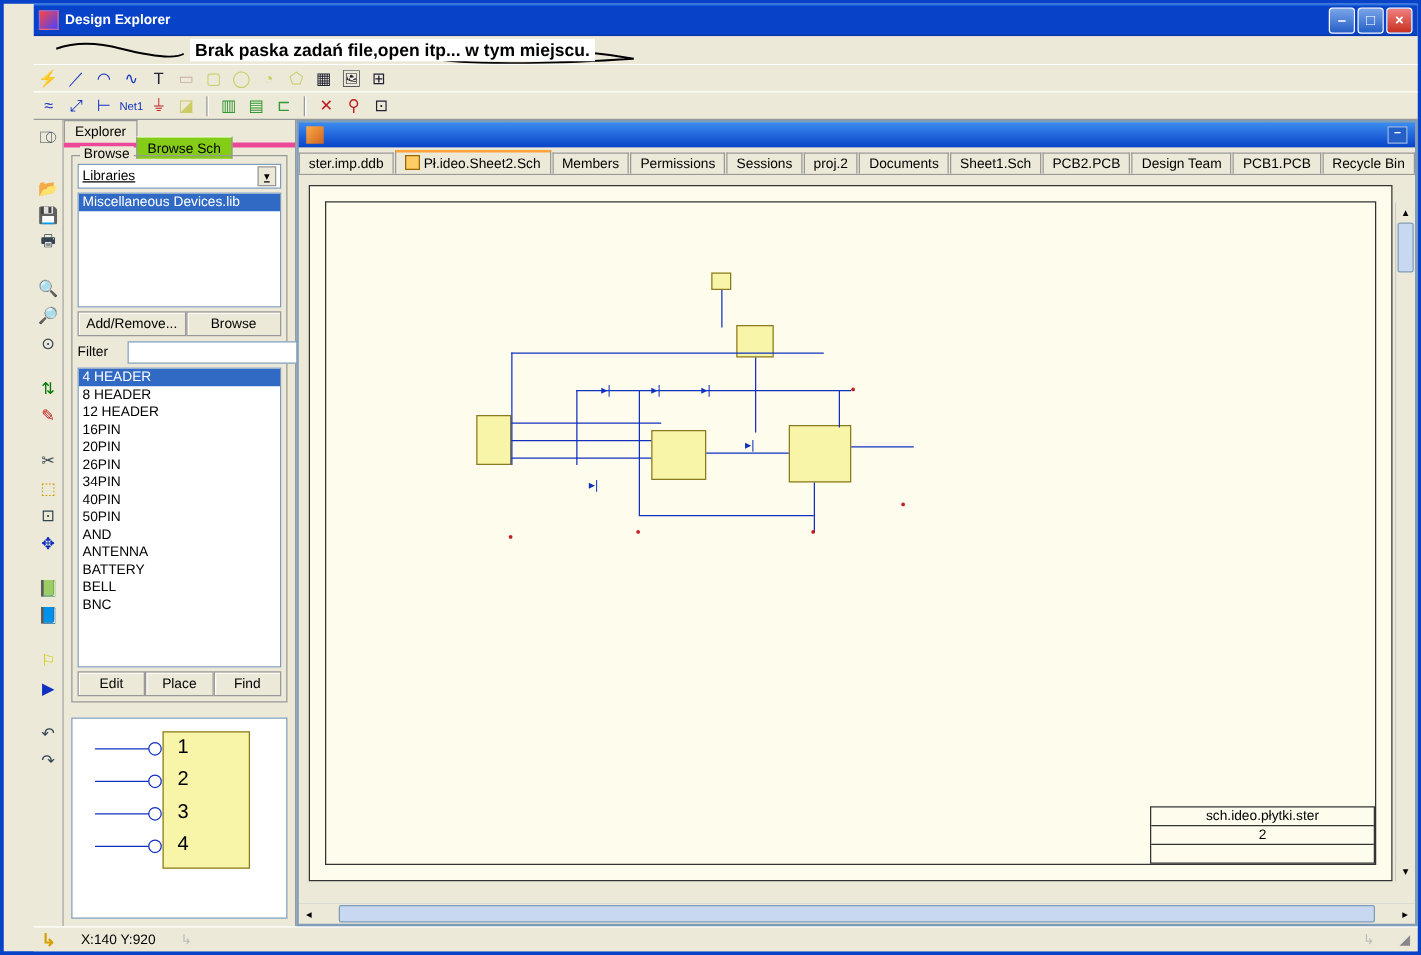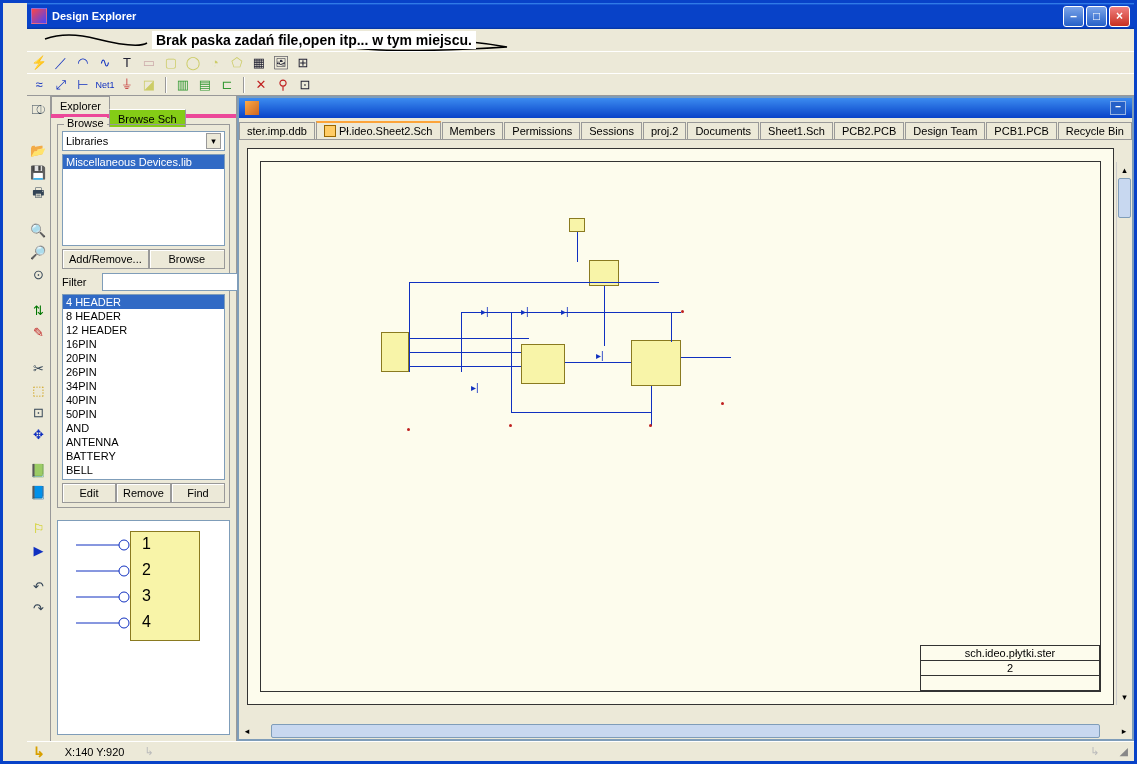--- a/index.html
+++ b/index.html
@@ -25,21 +25,21 @@
 .left-iconbar { width: 24px; background: #ece9d8; border-right: 1px solid #999; display: flex; flex-direction: column; align-items: center; padding-top: 6px; gap: 6px; }
 .left-iconbar .tool-ic { color: #345; }
 
 .side-panel { width: 186px; background: #ece9d8; border-right: 1px solid #999; display: flex; flex-direction: column; }
 .panel-tabs { height: 22px; display: flex; border-bottom: 4px solid #ec4899; background: #ece9d8; }
 .panel-tab { padding: 3px 8px; border: 1px solid #999; border-bottom: none; background: #ece9d8; margin-right: -1px; cursor: pointer; }
 .panel-tab.active { background: #84cc16; border-top: 1px solid #fff; position: relative; top: 13px; }
 
 .browse-box { margin: 6px; border: 1px solid #999; padding: 6px 4px 4px; position: relative; }
 .browse-box .legend { position: absolute; top: -8px; left: 6px; background: #ece9d8; padding: 0 3px; }
-.dropdown { width: 100%; height: 20px; border: 1px solid #7f9db9; background: #fff; display: flex; align-items: center; padding: 0 3px; justify-content: space-between; }
+.dropdown { width: 100%; height: 20px; border: 1px solid #7f9db9; background: #fff; display: flex; align-items: center; padding: 0 3px; justify-content: space-between; text-decoration: underline; }
 .dropdown .arrow { width: 15px; height: 16px; background: #ece9d8; border: 1px solid #999; text-align: center; font-size: 9px; line-height: 14px; }
 .listbox { width: 100%; border: 1px solid #7f9db9; background: #fff; overflow-y: auto; }
 .listbox .item { padding: 1px 3px; white-space: nowrap; }
 .listbox .item.selected { background: #316ac5; color: #fff; }
 .btn { height: 20px; border: 1px solid #999; background: #ece9d8; padding: 0 6px; cursor: pointer; box-shadow: inset 1px 1px #fff; }
 .btn-row { display: flex; gap: 0; margin-top: 3px; }
 .btn-row .btn { flex: 1; }
 .filter-row { display: flex; align-items: center; gap: 16px; margin-top: 4px; }
 .filter-row input { flex: 1; height: 18px; border: 1px solid #7f9db9; padding: 0 2px; }
 
@@ -180,39 +180,39 @@
           <div class="item selected">Miscellaneous Devices.lib</div>
         </div>
         <div class="btn-row">
           <button class="btn">Add/Remove...</button>
           <button class="btn">Browse</button>
         </div>
         <div class="filter-row">
           <span>Filter</span>
           <input value="" style="">
         </div>
-        <div class="listbox" id="comp-list" style="height:186px;margin-top:3px">
+        <div class="listbox" id="comp-list" style="height:240px;margin-top:3px">
             <div class="item selected">4 HEADER</div>
             <div class="item">8 HEADER</div>
             <div class="item">12 HEADER</div>
             <div class="item">16PIN</div>
             <div class="item">20PIN</div>
             <div class="item">26PIN</div>
             <div class="item">34PIN</div>
             <div class="item">40PIN</div>
             <div class="item">50PIN</div>
             <div class="item">AND</div>
             <div class="item">ANTENNA</div>
             <div class="item">BATTERY</div>
             <div class="item">BELL</div>
             <div class="item">BNC</div>
           </div>
         <div class="btn-row">
           <button class="btn">Edit</button>
-          <button class="btn">Remove</button>
+          <button class="btn">Place</button>
           <button class="btn">Find</button>
         </div>
       </div>
 
       <div class="preview-box">
         <div style="position:absolute;left:72px;top:10px;width:70px;height:110px;background:#f8f4a8;border:1px solid #8a7a20"></div>
         <svg style="position:absolute;left:18px;top:10px;width:60px;height:110px">
           <g stroke="#1030c0" stroke-width="1" fill="#fff">
             <line x1="0" y1="14" x2="44" y2="14"></line>
               <circle cx="48" cy="14" r="5"></circle>

